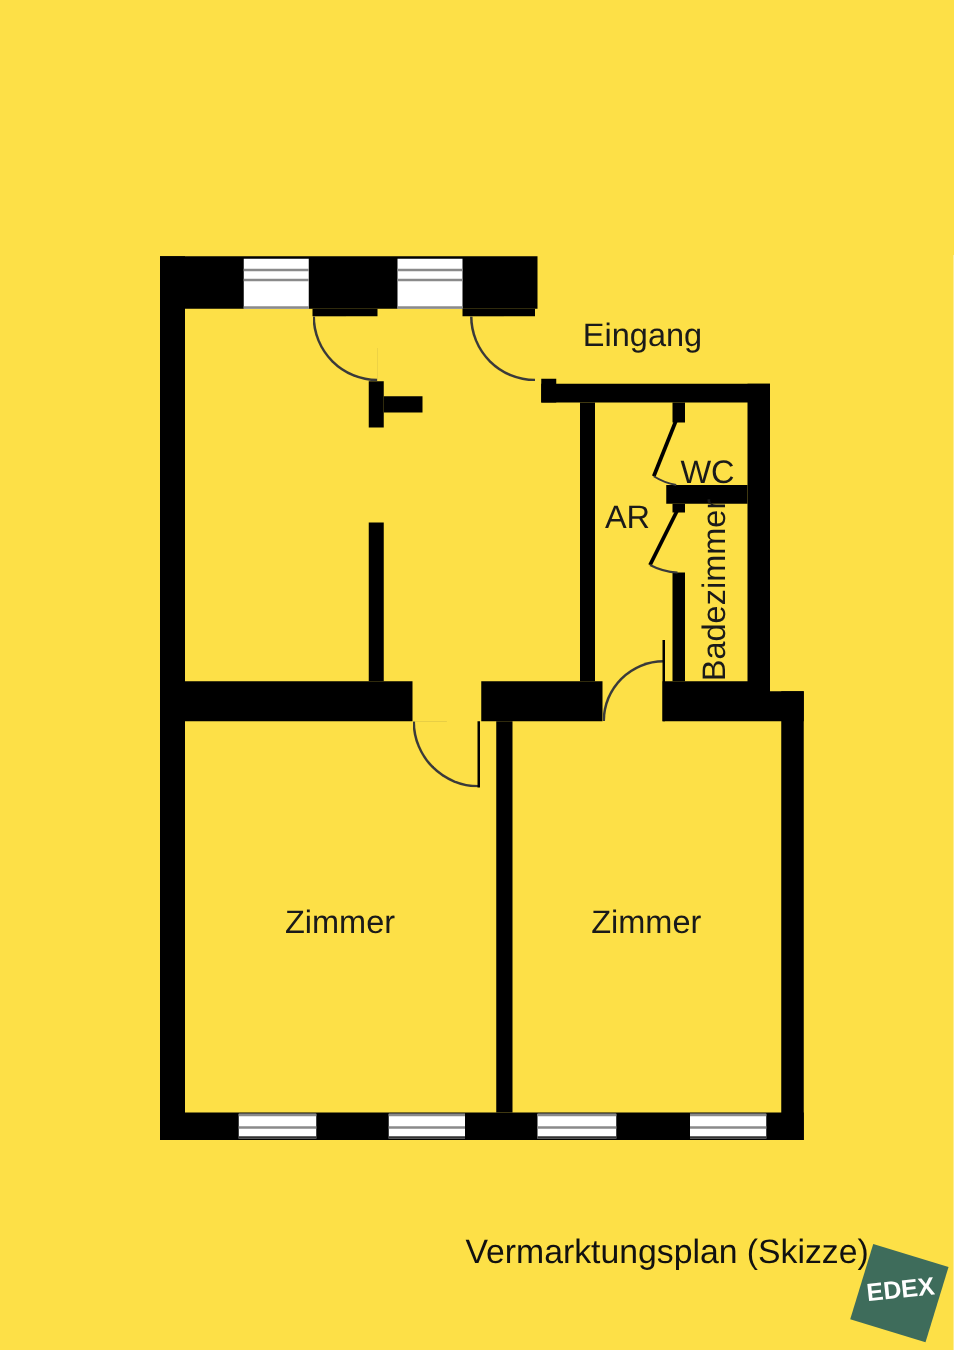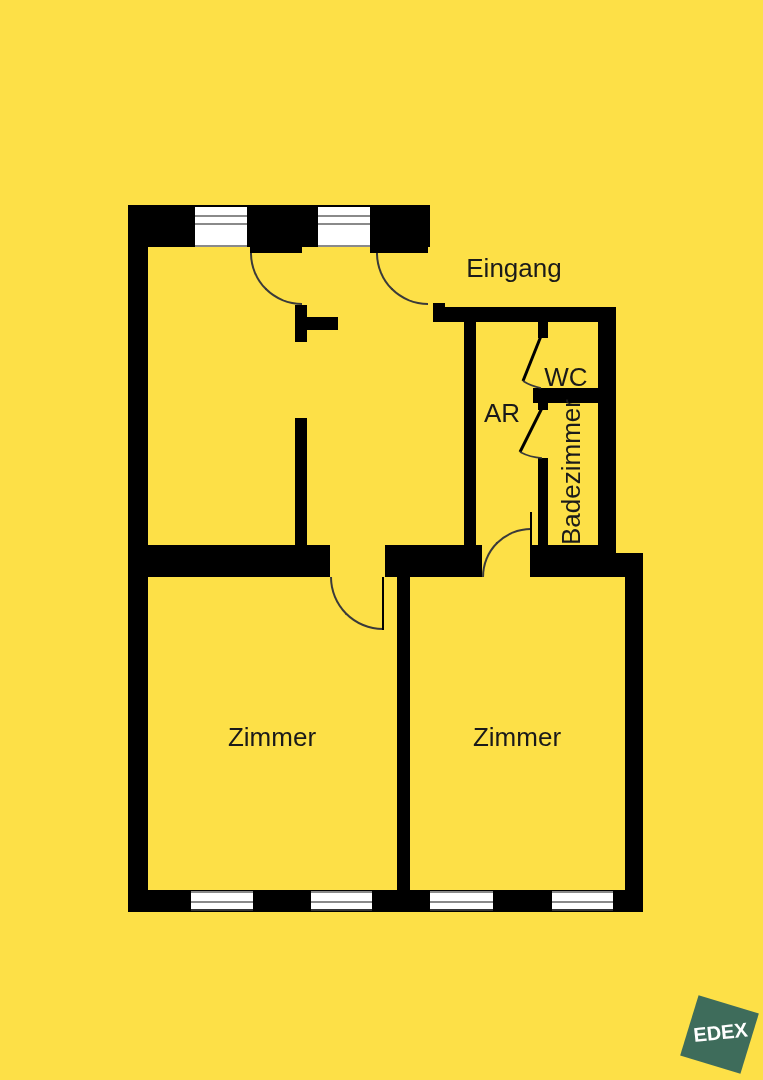--- a/index.html
+++ b/index.html
@@ -97,18 +97,19 @@
     <path d="M5,52 A52,52 0 0 0 27,58" stroke="#3a3a3a" stroke-width="1.6" fill="none"></path>
   </svg>
 
   <div class="lbl" style="left:434px;top:253px;width:160px;font-size:26px;">Eingang</div>
   <div class="lbl" style="left:452px;top:398px;width:100px;font-size:26px;text-align:center;">AR</div>
   <div class="lbl" style="left:516px;top:362px;width:100px;font-size:26px;">WC</div>
   <div class="lbl" style="left:489px;top:459px;width:160px;height:26px;font-size:26px;transform:rotate(-90deg);">Badezimmer</div>
   <div class="lbl" style="left:192px;top:722px;width:160px;font-size:26px;">Zimmer</div>
   <div class="lbl" style="left:437px;top:722px;width:160px;font-size:26px;">Zimmer</div>
 
+  <div class="caption">Vermarktungsplan (Skizze)</div>
 
   <div class="logo">
     <span>EDEX</span>
   </div>
 
 </div>
 
 </body></html>

